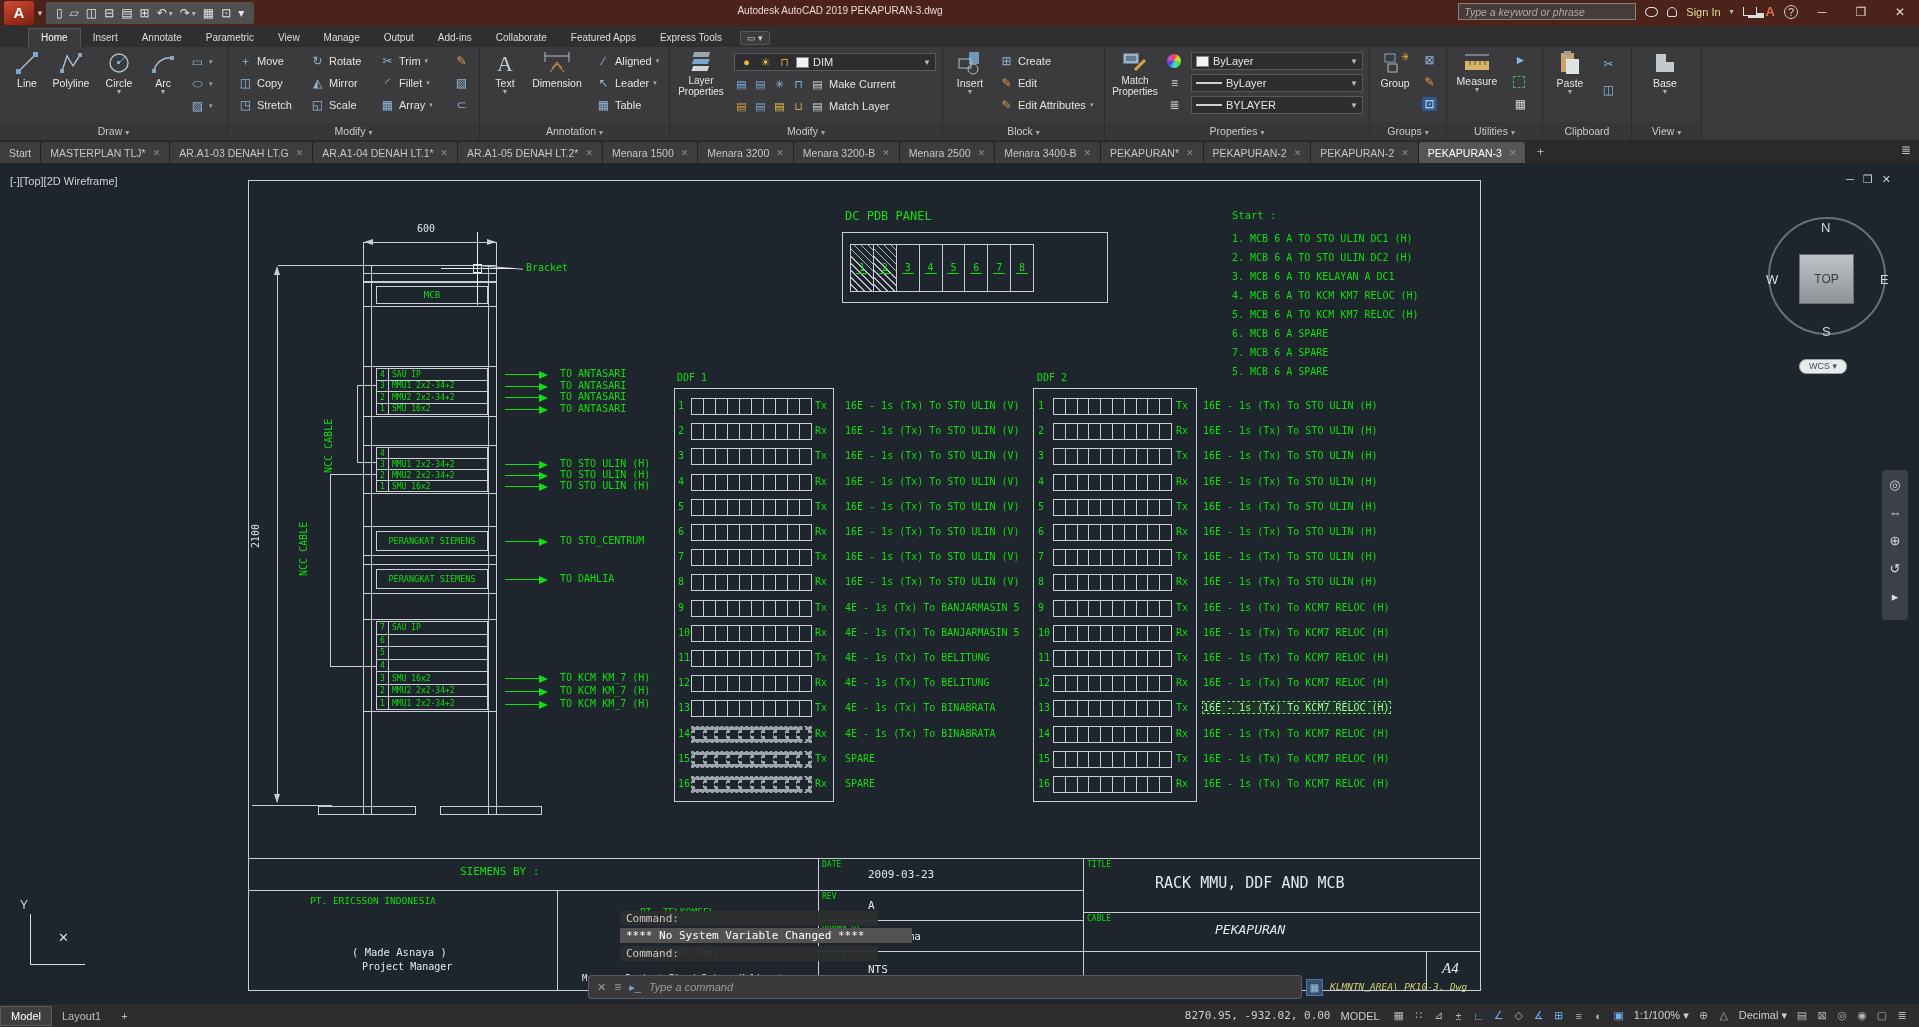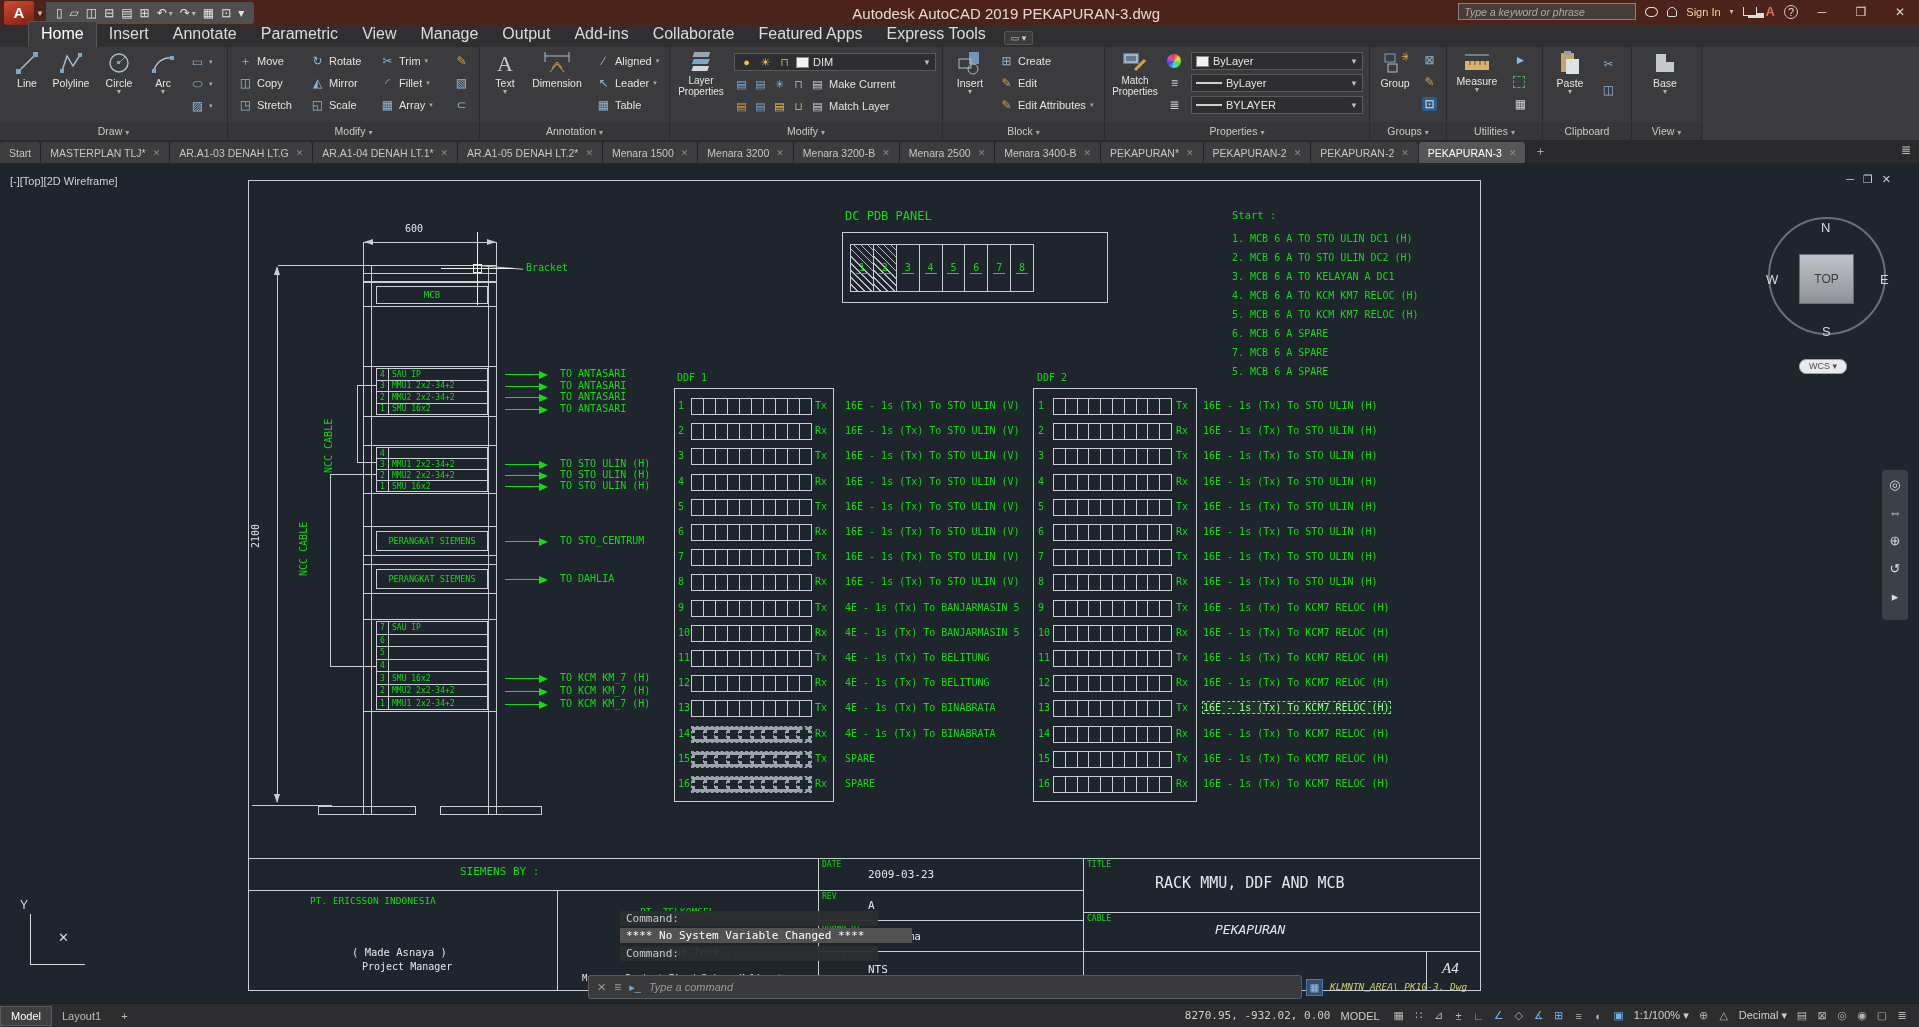--- a/index.html
+++ b/index.html
@@ -16,32 +16,32 @@
   
   #titlebar { position:absolute; left:0; top:0; width:1919px; height:26px; background:#4b231b; }
   #alogo { position:absolute; left:4px; top:1px; width:30px; height:24px; border-radius:3px;
            background:linear-gradient(160deg,#cf4a30,#7e1f10); color:#fff; font-weight:bold;
            font-size:15px; text-align:center; line-height:24px; }
   #alogo-caret { position:absolute; left:36px; top:9px; color:#d8bdb4; font-size:8px; }
   #qat { position:absolute; left:46px; top:2px; height:22px; background:#4f4f4f; border-radius:0 3px 3px 0;
          display:flex; align-items:center; gap:7px; padding:0 10px; }
   #qat span { color:#dfe3e6; font-size:12px; }
   #qat .car { color:#b5b5b5; font-size:8px; margin-left:-5px; }
-  #wtitle { position:absolute; left:520px; top:5px; width:640px; text-align:right; color:#e6d9d2; font-size:15px; }
+  #wtitle { position:absolute; left:520px; top:5px; width:640px; text-align:center; color:#e6d9d2; font-size:10px; }
   #tb-right { position:absolute; right:4px; top:3px; display:flex; align-items:center; gap:9px; }
   #search-box { width:178px; height:17px; background:#463c39; border:1px solid #8a7f7a; color:#c9bfb9;
                 font-style:italic; font-size:10.5px; padding:0 5px; }
   #search-box::placeholder { color:#b3a9a3; font-style:italic; }
   .tbtxt { color:#e8d9a3; font-size:11px; }
   .csicon { position:relative; display:inline-block; width:15px; height:13px; }
   .winbtn { color:#e2d6cf; font-size:12px; width:30px; text-align:center; }
 
   
   #ribbontabs { position:absolute; left:0; top:26px; width:1919px; height:21px; background:#2f2f31; display:flex; align-items:flex-end; }
-  .rtab { color:#dcdcdc; font-size:16px; padding:3px 12px 4px; }
+  .rtab { color:#dcdcdc; font-size:10px; padding:3px 12px 4px; }
   .rtab.active { background:#3b3b3d; color:#fff; border:1px solid #565656; border-bottom:none; }
   #wsbox { margin-left:6px; margin-bottom:2px; background:#3c3c3e; border:1px solid #565656; color:#cfcfcf;
            font-size:9px; padding:1px 6px; border-radius:2px; }
 
   
   #ribbon { position:absolute; left:0; top:47px; width:1919px; height:93px; background:#3b3b3d; }
   .panel { position:absolute; top:0; height:93px; border-right:1px solid #2c2c2e; }
   .plabel { position:absolute; bottom:0; left:0; right:0; height:18px; text-align:center;
             color:#c9c9c9; font-size:10.5px; line-height:18px; background:#37373a; }
   .plabel .car { font-size:8px; color:#a8a8a8; }
@@ -556,21 +556,21 @@
   <div class="abs" id="navbar" style="left:1882px;top:470px;width:26px;height:150px;background:rgba(96,100,105,.45);border-radius:4px;">
       <div class="navcell">◎</div>
       <div class="navcell">⇔</div>
       <div class="navcell">⊕</div>
       <div class="navcell">↺</div>
       <div class="navcell">▸</div>
     </div>
 
   <div class="box" style="left:248px;top:180px;width:1233px;height:811px;"></div>
 
-  <span class="abs mono dimtxt" style="left:405px;top:223px;">600</span>
+  <span class="abs mono dimtxt" style="left:417px;top:223px;">600</span>
   <div class="ln" style="left:363px;top:242px;width:134px;height:1px;"></div>
   <div class="dar-l" style="left:364px;top:239px;"></div>
   <div class="dar-r" style="left:487px;top:239px;"></div>
   <div class="ln" style="left:363px;top:242px;width:1px;height:23px;"></div>
   <div class="ln" style="left:496px;top:242px;width:1px;height:23px;"></div>
 
   <div class="ln" style="left:277px;top:268px;width:1px;height:534px;"></div>
   <div class="dar-u" style="left:274px;top:266px;"></div>
   <div class="dar-d" style="left:274px;top:794px;"></div>
   <span class="abs mono dimtxt rot" style="left:261px;top:537px;">2100</span>

